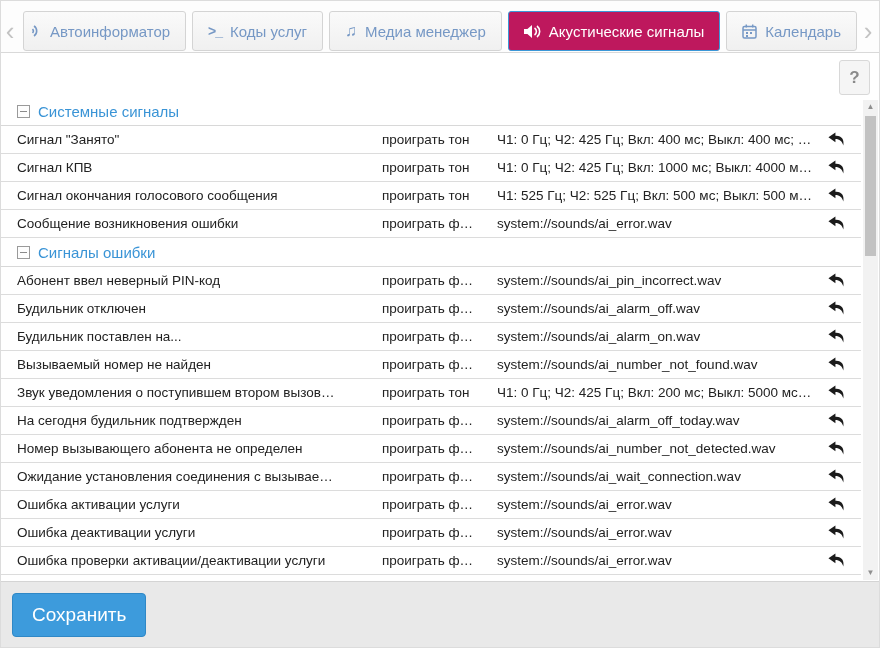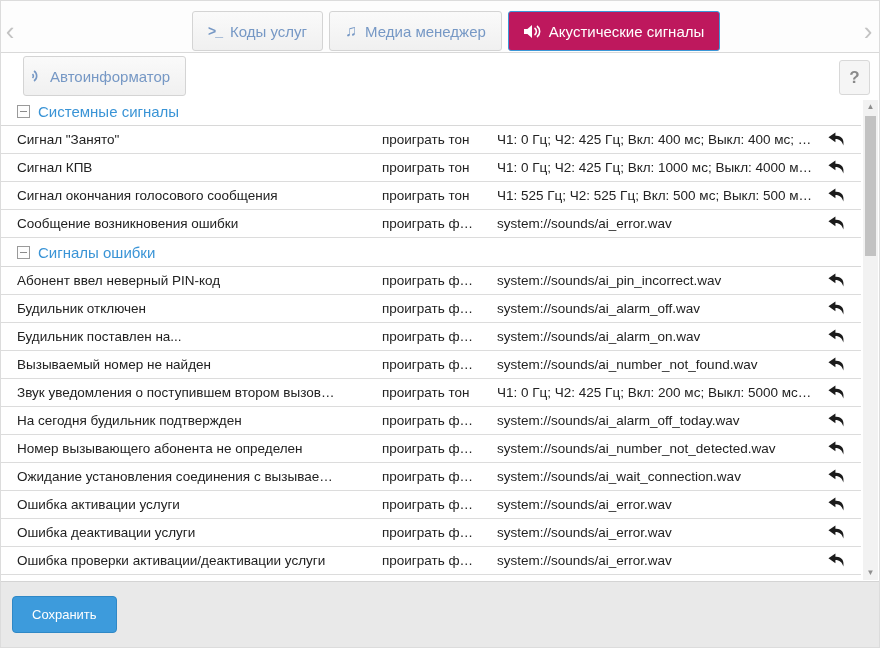--- a/index.html
+++ b/index.html
@@ -48,21 +48,21 @@
     white-space:nowrap;
     cursor:pointer;
   }
   .tab .ticon { display:flex; align-items:center; color:#7698c5; font-size:14px; }
   .tab.active {
     background:#be185d;
     border-color:#3b98d8;
     color:#ffffff;
   }
   .tab.active .ticon { color:#ffffff; }
-  .tab:first-child { padding-left:8px;margin-top:45px; }
+  .tab:first-child { padding-left:8px; }
   .ticon svg { display:block; }
   .ticon-text { font-weight:bold; letter-spacing:-1px; }
 
   
   .help-btn {
     position:absolute; top:59px; right:9px;
     width:31px; height:35px;
     background:#f5f5f5;
     border:1px solid #d8d8d8;
     border-radius:3px;
@@ -137,21 +137,21 @@
     background:#e9e9e9;
     border-top:1px solid #d4d4d4;
     display:flex; align-items:center;
     padding-left:11px;
   }
   .save-btn {
     background:#3d9bdc;
     border:1px solid #2f88c6;
     border-radius:4px;
     color:#fff;
-    font-size:13px;
+    font-size:19px;
     font-family:"Liberation Sans", sans-serif;
     padding:10px 19px;
     cursor:pointer;
   }
 </style>
 </head>
 <body>
 
 <div class="app">
 
@@ -182,20 +182,34 @@
         <div class="tab active">
           <span class="ticon">
             <svg width="17" height="15" viewBox="0 0 17 15">
               <path d="M0 5 h3.4 L8 1 v13 L3.4 10 H0 Z" fill="currentColor"></path>
               <path d="M10.5 4 a4.2 4.2 0 0 1 0 7" fill="none" stroke="currentColor" stroke-width="1.6"></path>
               <path d="M13 2 a7 7 0 0 1 0 11" fill="none" stroke="currentColor" stroke-width="1.6"></path>
             </svg>
           </span>
           <span>Акустические сигналы</span>
         </div>
+        <div class="tab">
+          <span class="ticon">
+            <svg width="15" height="15" viewBox="0 0 15 15">
+              <rect x="1" y="2.5" width="13" height="11.5" rx="1.5" fill="none" stroke="currentColor" stroke-width="1.5"></rect>
+              <line x1="1" y1="6" x2="14" y2="6" stroke="currentColor" stroke-width="1.5"></line>
+              <line x1="4.3" y1="0.5" x2="4.3" y2="3.5" stroke="currentColor" stroke-width="1.5"></line>
+              <line x1="10.7" y1="0.5" x2="10.7" y2="3.5" stroke="currentColor" stroke-width="1.5"></line>
+              <rect x="4" y="8" width="2" height="2" fill="currentColor"></rect>
+              <rect x="8" y="8" width="2" height="2" fill="currentColor"></rect>
+              <rect x="4" y="11" width="2" height="2" fill="currentColor"></rect>
+            </svg>
+          </span>
+          <span>Календарь</span>
+        </div>
       </div>
     <div class="tab-scroll right">›</div>
   </div>
 
   <div class="help-btn">?</div>
 
   <div class="grid">
       <div class="section-header">
         <span class="collapse-box"></span>
         <span class="section-title">Системные сигналы</span>

